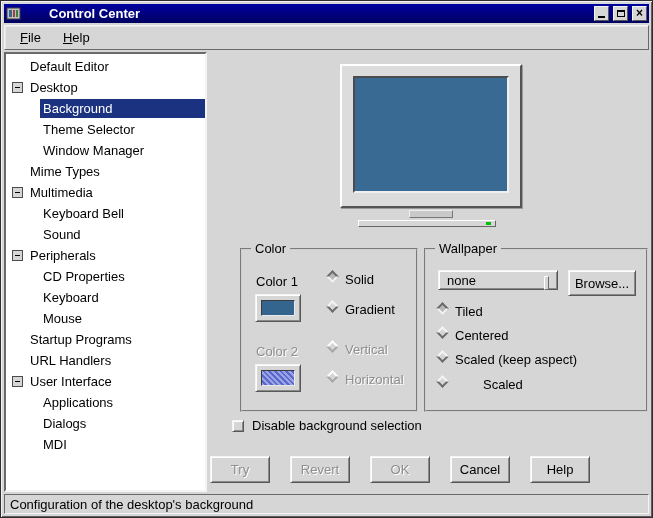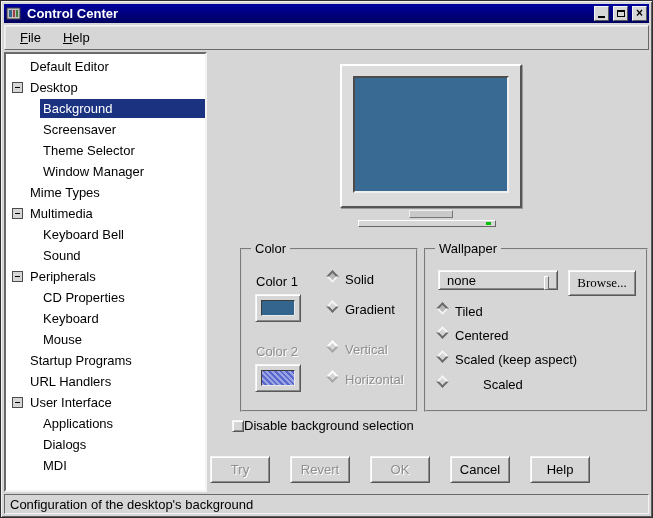--- a/index.html
+++ b/index.html
@@ -13,21 +13,21 @@
   }
 
   
   .titlebar {
     height:19px; flex:0 0 19px;
     background: linear-gradient(to bottom, var(--titlebar), #000060);
     display:flex; align-items:center; gap:4px; padding:0 2px;
   }
   .app-icon { width:15px; height:15px; display:block; }
   .title { color:#fff; font-weight:bold; font-size:13px; flex:1; padding-left:2px;
-           white-space:nowrap; overflow:hidden; }
+           white-space:nowrap; overflow:hidden;margin-left:22px; }
   .tb-btn {
     width:15px; height:15px; background:#d6d6d6; flex:0 0 15px;
     border:1px solid; border-color:#f4f4f4 #585858 #585858 #f4f4f4;
     display:flex; align-items:center; justify-content:center; cursor:default;
   }
   .glyph-min { width:7px; height:2px; background:#000; margin-top:7px; }
   .glyph-max { width:8px; height:7px; border:1px solid #000; border-top-width:2px; }
   .glyph-close { font-size:12px; font-weight:bold; color:#000; line-height:11px; }
 
   
@@ -149,23 +149,23 @@
   .om-ridge {
     position:absolute; right:8px; top:5px; width:5px; height:14px; background:#d6d6d6;
     border:1px solid; border-color:#ffffff #6a6a6a #6a6a6a #ffffff;
   }
   .push-btn {
     background:#d6d6d6; font-size:13px; color:#000; cursor:default;
     border:1px solid; border-color:#f4f4f4 #585858 #585858 #f4f4f4;
     box-shadow: inset 1px 1px 0 #ffffff, inset -1px -1px 0 #8a8a8a;
   }
   .push-btn.disabled { color:#8e8e8e; text-shadow:1px 1px 0 #fff; }
-  .browse-btn { position:absolute; left:142px; top:20px; width:68px; height:26px;font-family:Liberation Serif, serif; }
-
-  .check-row { position:absolute; left:22px; top:366px; display:flex; align-items:center; }
+  .browse-btn { position:absolute; left:142px; top:20px; width:68px; height:26px; }
+
+  .check-row { position:absolute; left:22px; top:366px; display:flex; align-items:center; gap:8px; }
   .checkbox {
     width:12px; height:12px; background:#d6d6d6; flex:0 0 12px;
     border:1px solid; border-color:#f4f4f4 #585858 #585858 #f4f4f4;
     box-shadow: inset 1px 1px 0 #ffffff, inset -1px -1px 0 #8a8a8a;
   }
 
   .btn-bar { position:absolute; left:0; right:0; top:404px; display:flex; justify-content:flex-start; gap:20px; }
   .btn-bar .push-btn { width:60px; height:27px; }
 
   
@@ -214,23 +214,20 @@
         <div class="tree-row">
           <span class="expander">
             <span class="minus"></span>
           </span>
           <span class="tree-label">Desktop</span>
         </div>
         <div class="tree-row child">
           <span class="tree-label selected">Background</span>
         </div>
         <div class="tree-row child">
-          <span class="tree-label">Screensaver</span>
-        </div>
-        <div class="tree-row child">
           <span class="tree-label">Theme Selector</span>
         </div>
         <div class="tree-row child">
           <span class="tree-label">Window Manager</span>
         </div>
         <div class="tree-row">
           <span class="expander-spacer"></span>
           <span class="tree-label">Mime Types</span>
         </div>
         <div class="tree-row">

